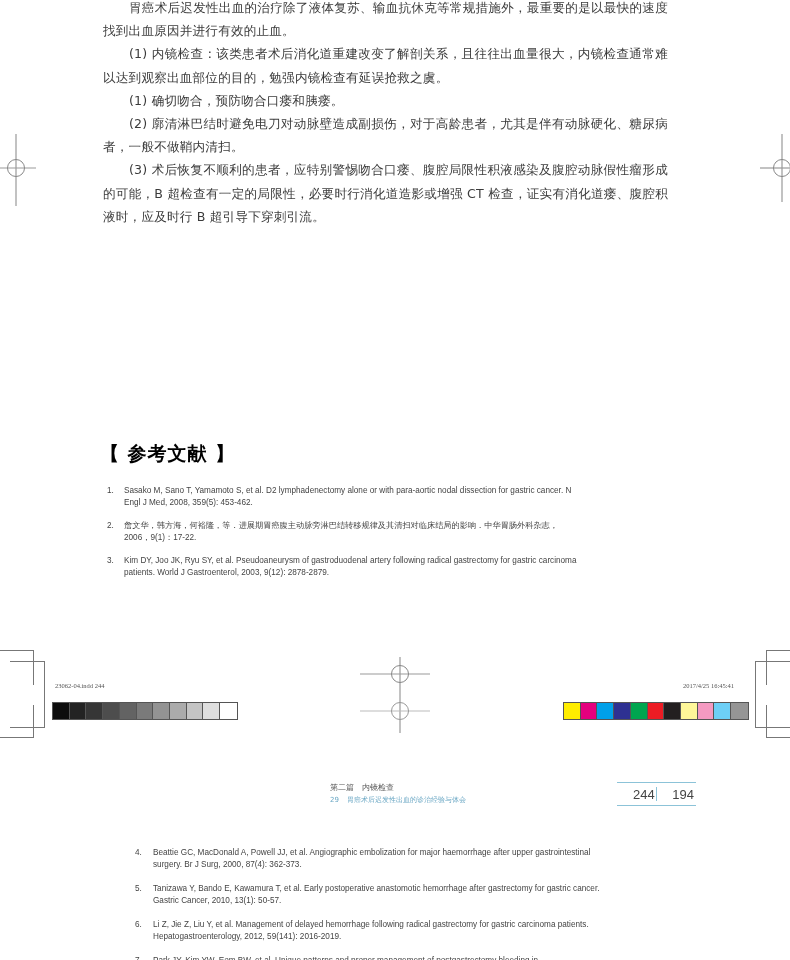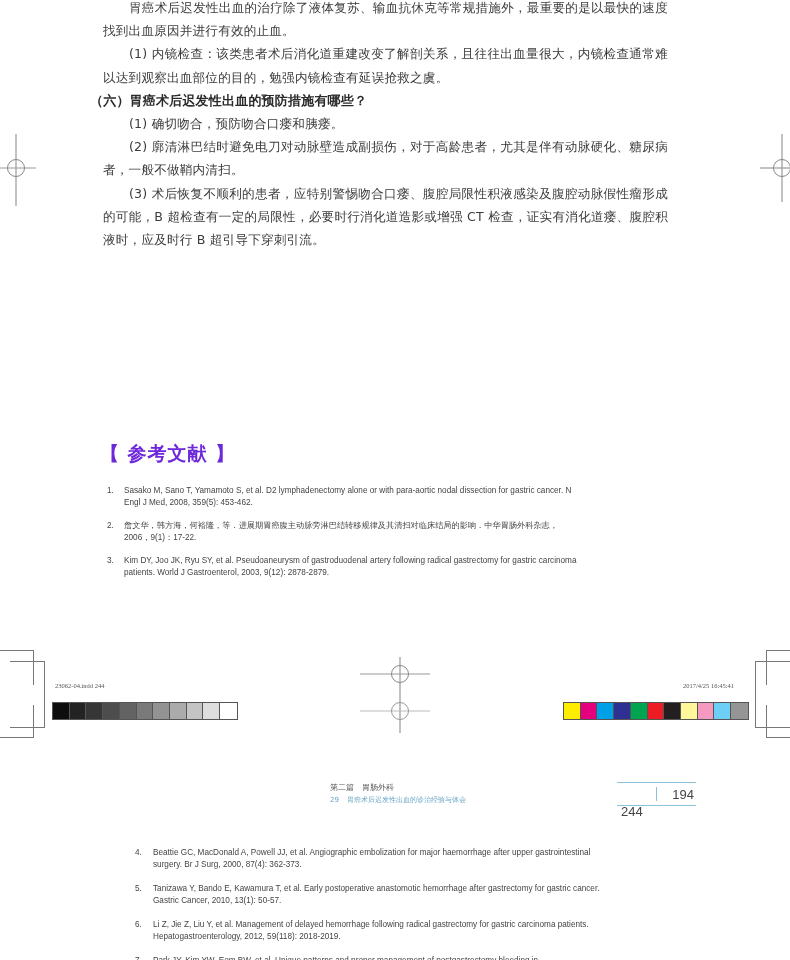--- a/index.html
+++ b/index.html
@@ -2,21 +2,21 @@
 <html><head>
 <meta charset="utf-8">
 <style>
   html, body { margin:0; padding:0; background:#ffffff; }
   body { width:790px; height:960px; position:relative; overflow:hidden;
          font-family: "DejaVu Sans", "Liberation Sans", sans-serif; color:#3a3a3a; }
   .body-text { position:absolute; left:103px; width:565px; font-size:12.6px; line-height:23.2px;
                letter-spacing:0.2px; color:#3b3b3b; }
   .para { margin:0; text-indent:26px; text-align:justify; }
   .sec-heading { font-weight:bold; color:#2a2a2a; font-size:13px; margin:0; padding-left:26px; }
-  .ref-title { position:absolute; left:100px; top:441px; font-size:19px; font-weight:bold; color:#6d28d9;
+  .ref-title { position:absolute; left:100px; top:441px; font-size:19px; font-weight:bold; color:#000000;
                letter-spacing:1px; }
   .refs { position:absolute; left:107px; width:470px; font-family:"Liberation Sans", sans-serif;
           font-size:8.2px; line-height:12px; color:#444; }
   .ref { display:flex; margin-bottom:11px; }
   .ref .num { width:17px; flex:none; }
   .ref .txt { flex:1; }
   .refs2 { position:absolute; left:135px; top:847px; width:465px; font-family:"Liberation Sans", sans-serif;
            font-size:8.2px; line-height:12px; color:#444; }
   .refs2 .ref { margin-bottom:12px; }
   .refs2 .ref .num { width:18px; }
@@ -70,21 +70,20 @@
   <div class="crop" style="left:766px;top:705px;width:1px;height:33px;"></div>
   <div class="crop" style="left:766px;top:737px;width:24px;height:1px;"></div>
   <div class="crop" style="left:755px;top:661px;width:35px;height:1px;"></div>
   <div class="crop" style="left:755px;top:661px;width:1px;height:66px;"></div>
   <div class="crop" style="left:755px;top:727px;width:35px;height:1px;"></div>
 </div>
 
 <div class="body-text" style="top:-4px;">
   <p class="para">胃癌术后迟发性出血的治疗除了液体复苏、输血抗休克等常规措施外，最重要的是以最快的速度找到出血原因并进行有效的止血。</p>
   <p class="para">(1) 内镜检查：该类患者术后消化道重建改变了解剖关系，且往往出血量很大，内镜检查通常难以达到观察出血部位的目的，勉强内镜检查有延误抢救之虞。</p>
-  <p class="sec-heading" style="margin-left:-26px;padding-left:13px;">（六）胃癌术后迟发性出血的预防措施有哪些？</p>
   <p class="para">(1) 确切吻合，预防吻合口瘘和胰瘘。</p>
   <p class="para">(2) 廓清淋巴结时避免电刀对动脉壁造成副损伤，对于高龄患者，尤其是伴有动脉硬化、糖尿病者，一般不做鞘内清扫。</p>
   <p class="para">(3) 术后恢复不顺利的患者，应特别警惕吻合口瘘、腹腔局限性积液感染及腹腔动脉假性瘤形成的可能，B 超检查有一定的局限性，必要时行消化道造影或增强 CT 检查，证实有消化道瘘、腹腔积液时，应及时行 B 超引导下穿刺引流。</p>
 </div>
 
 <div class="ref-title">【 参考文献 】</div>
 <div class="refs" style="top:485px;">
   <div class="ref">
     <span class="num">1.</span>
     <span class="txt">Sasako M, Sano T, Yamamoto S, et al. D2 lymphadenectomy alone or with para-aortic nodal dissection for gastric cancer. N Engl J Med, 2008, 359(5): 453-462.</span>
@@ -123,40 +122,40 @@
     <div class="swatch" style="background: rgb(46, 49, 146); width: 16.7273px;"></div>
     <div class="swatch" style="background: rgb(0, 165, 79); width: 16.7273px;"></div>
     <div class="swatch" style="background: rgb(237, 28, 36); width: 16.7273px;"></div>
     <div class="swatch" style="background: rgb(35, 31, 32); width: 16.7273px;"></div>
     <div class="swatch" style="background: rgb(255, 247, 153); width: 16.7273px;"></div>
     <div class="swatch" style="background: rgb(244, 154, 193); width: 16.7273px;"></div>
     <div class="swatch" style="background: rgb(109, 207, 246); width: 16.7273px;"></div>
     <div class="swatch" style="background: rgb(149, 149, 149); width: 16.7273px;"></div>
   </div>
 
-<div class="footer-chapter">第二篇　胃肠外科</div>
+<div class="footer-chapter">第二篇　内镜检查</div>
 <div class="footer-sub">
   <span class="n">29</span><span>胃癌术后迟发性出血的诊治经验与体会</span>
 </div>
 <div class="page-nums">
-  <span style="left:4px;margin-top:17px;">244</span>
+  <span style="left:16px;">244</span>
   <div class="sep"></div>
   <span style="right:2px;">194</span>
 </div>
 
 <div class="refs2">
   <div class="ref">
     <span class="num">4.</span>
     <span class="txt">Beattie GC, MacDonald A, Powell JJ, et al. Angiographic embolization for major haemorrhage after upper gastrointestinal surgery. Br J Surg, 2000, 87(4): 362-373.</span>
   </div>
   <div class="ref">
     <span class="num">5.</span>
     <span class="txt">Tanizawa Y, Bando E, Kawamura T, et al. Early postoperative anastomotic hemorrhage after gastrectomy for gastric cancer. Gastric Cancer, 2010, 13(1): 50-57.</span>
   </div>
   <div class="ref">
     <span class="num">6.</span>
-    <span class="txt">Li Z, Jie Z, Liu Y, et al. Management of delayed hemorrhage following radical gastrectomy for gastric carcinoma patients. Hepatogastroenterology, 2012, 59(118): 2018-2019.</span>
+    <span class="txt">Li Z, Jie Z, Liu Y, et al. Management of delayed hemorrhage following radical gastrectomy for gastric carcinoma patients. Hepatogastroenterology, 2012, 59(141): 2016-2019.</span>
   </div>
   <div class="ref">
     <span class="num">7.</span>
     <span class="txt">Park JY, Kim YW, Eom BW, et al. Unique patterns and proper management of postgastrectomy bleeding in</span>
   </div>
 </div>
 
 </body></html>

